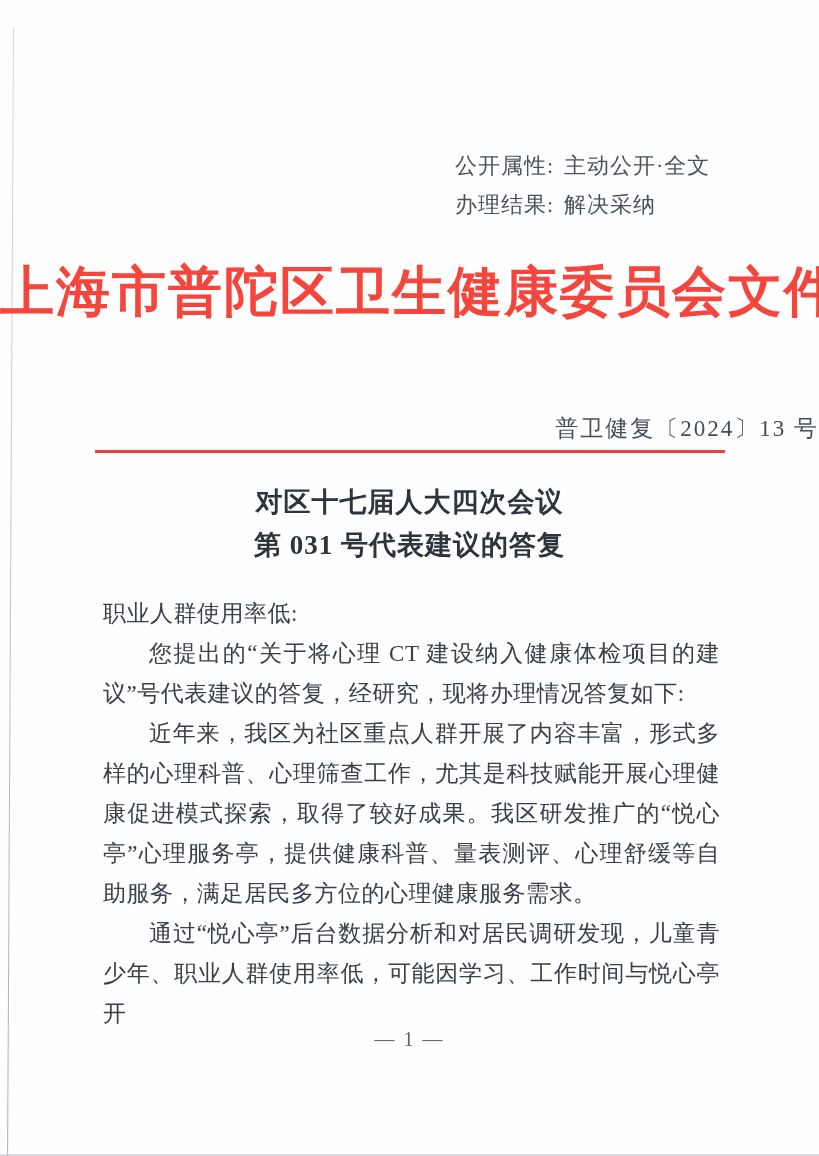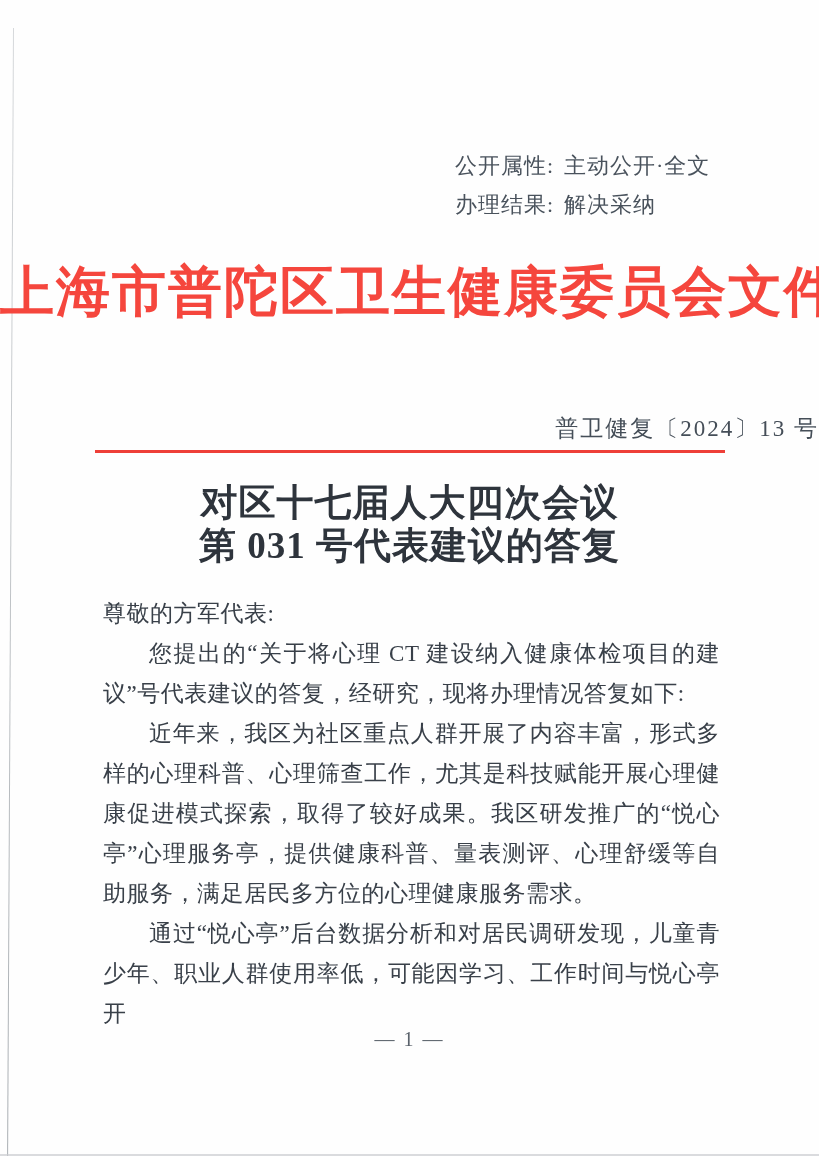--- a/index.html
+++ b/index.html
@@ -54,21 +54,21 @@
     letter-spacing: 2px;
   }
   .rule {
     position: absolute; left: 95px; top: 450px;
     width: 630px; height: 3px;
     background: #ee3f38;
   }
   .subject {
     position: absolute; left: 0; top: 481px; width: 100%;
     text-align: center;
-    font-size: 37px; font-weight: bold;
+    font-size: 27px; font-weight: bold;
     line-height: 43px;
     color: #2e343c;
     letter-spacing: 1px;
   }
   .letter-body {
     position: absolute; left: 103px; top: 594px;
     width: 617px;
     font-size: 23px; line-height: 40px;
     color: #394049;
     text-align: justify;
@@ -105,21 +105,21 @@
   <div class="doc-no">普卫健复〔2024〕13 号</div>
 
   <div class="rule"></div>
 
   <div class="subject">
     <div>对区十七届人大四次会议</div>
     <div>第 031 号代表建议的答复</div>
   </div>
 
   <div class="letter-body">
-    <p class="salutation">尊敬的方军代表:</p>
+    <p class="salutation">职业人群使用率低:</p>
     <p class="para">您提出的“关于将心理 CT 建设纳入健康体检项目的建议”号代表建议的答复，经研究，现将办理情况答复如下:</p>
     <p class="para">近年来，我区为社区重点人群开展了内容丰富，形式多样的心理科普、心理筛查工作，尤其是科技赋能开展心理健康促进模式探索，取得了较好成果。我区研发推广的“悦心亭”心理服务亭，提供健康科普、量表测评、心理舒缓等自助服务，满足居民多方位的心理健康服务需求。</p>
     <p class="para">通过“悦心亭”后台数据分析和对居民调研发现，儿童青少年、职业人群使用率低，可能因学习、工作时间与悦心亭开</p>
   </div>
 
   <div class="pageno">— 1 —</div>
 
 </div>
 
 </body></html>

